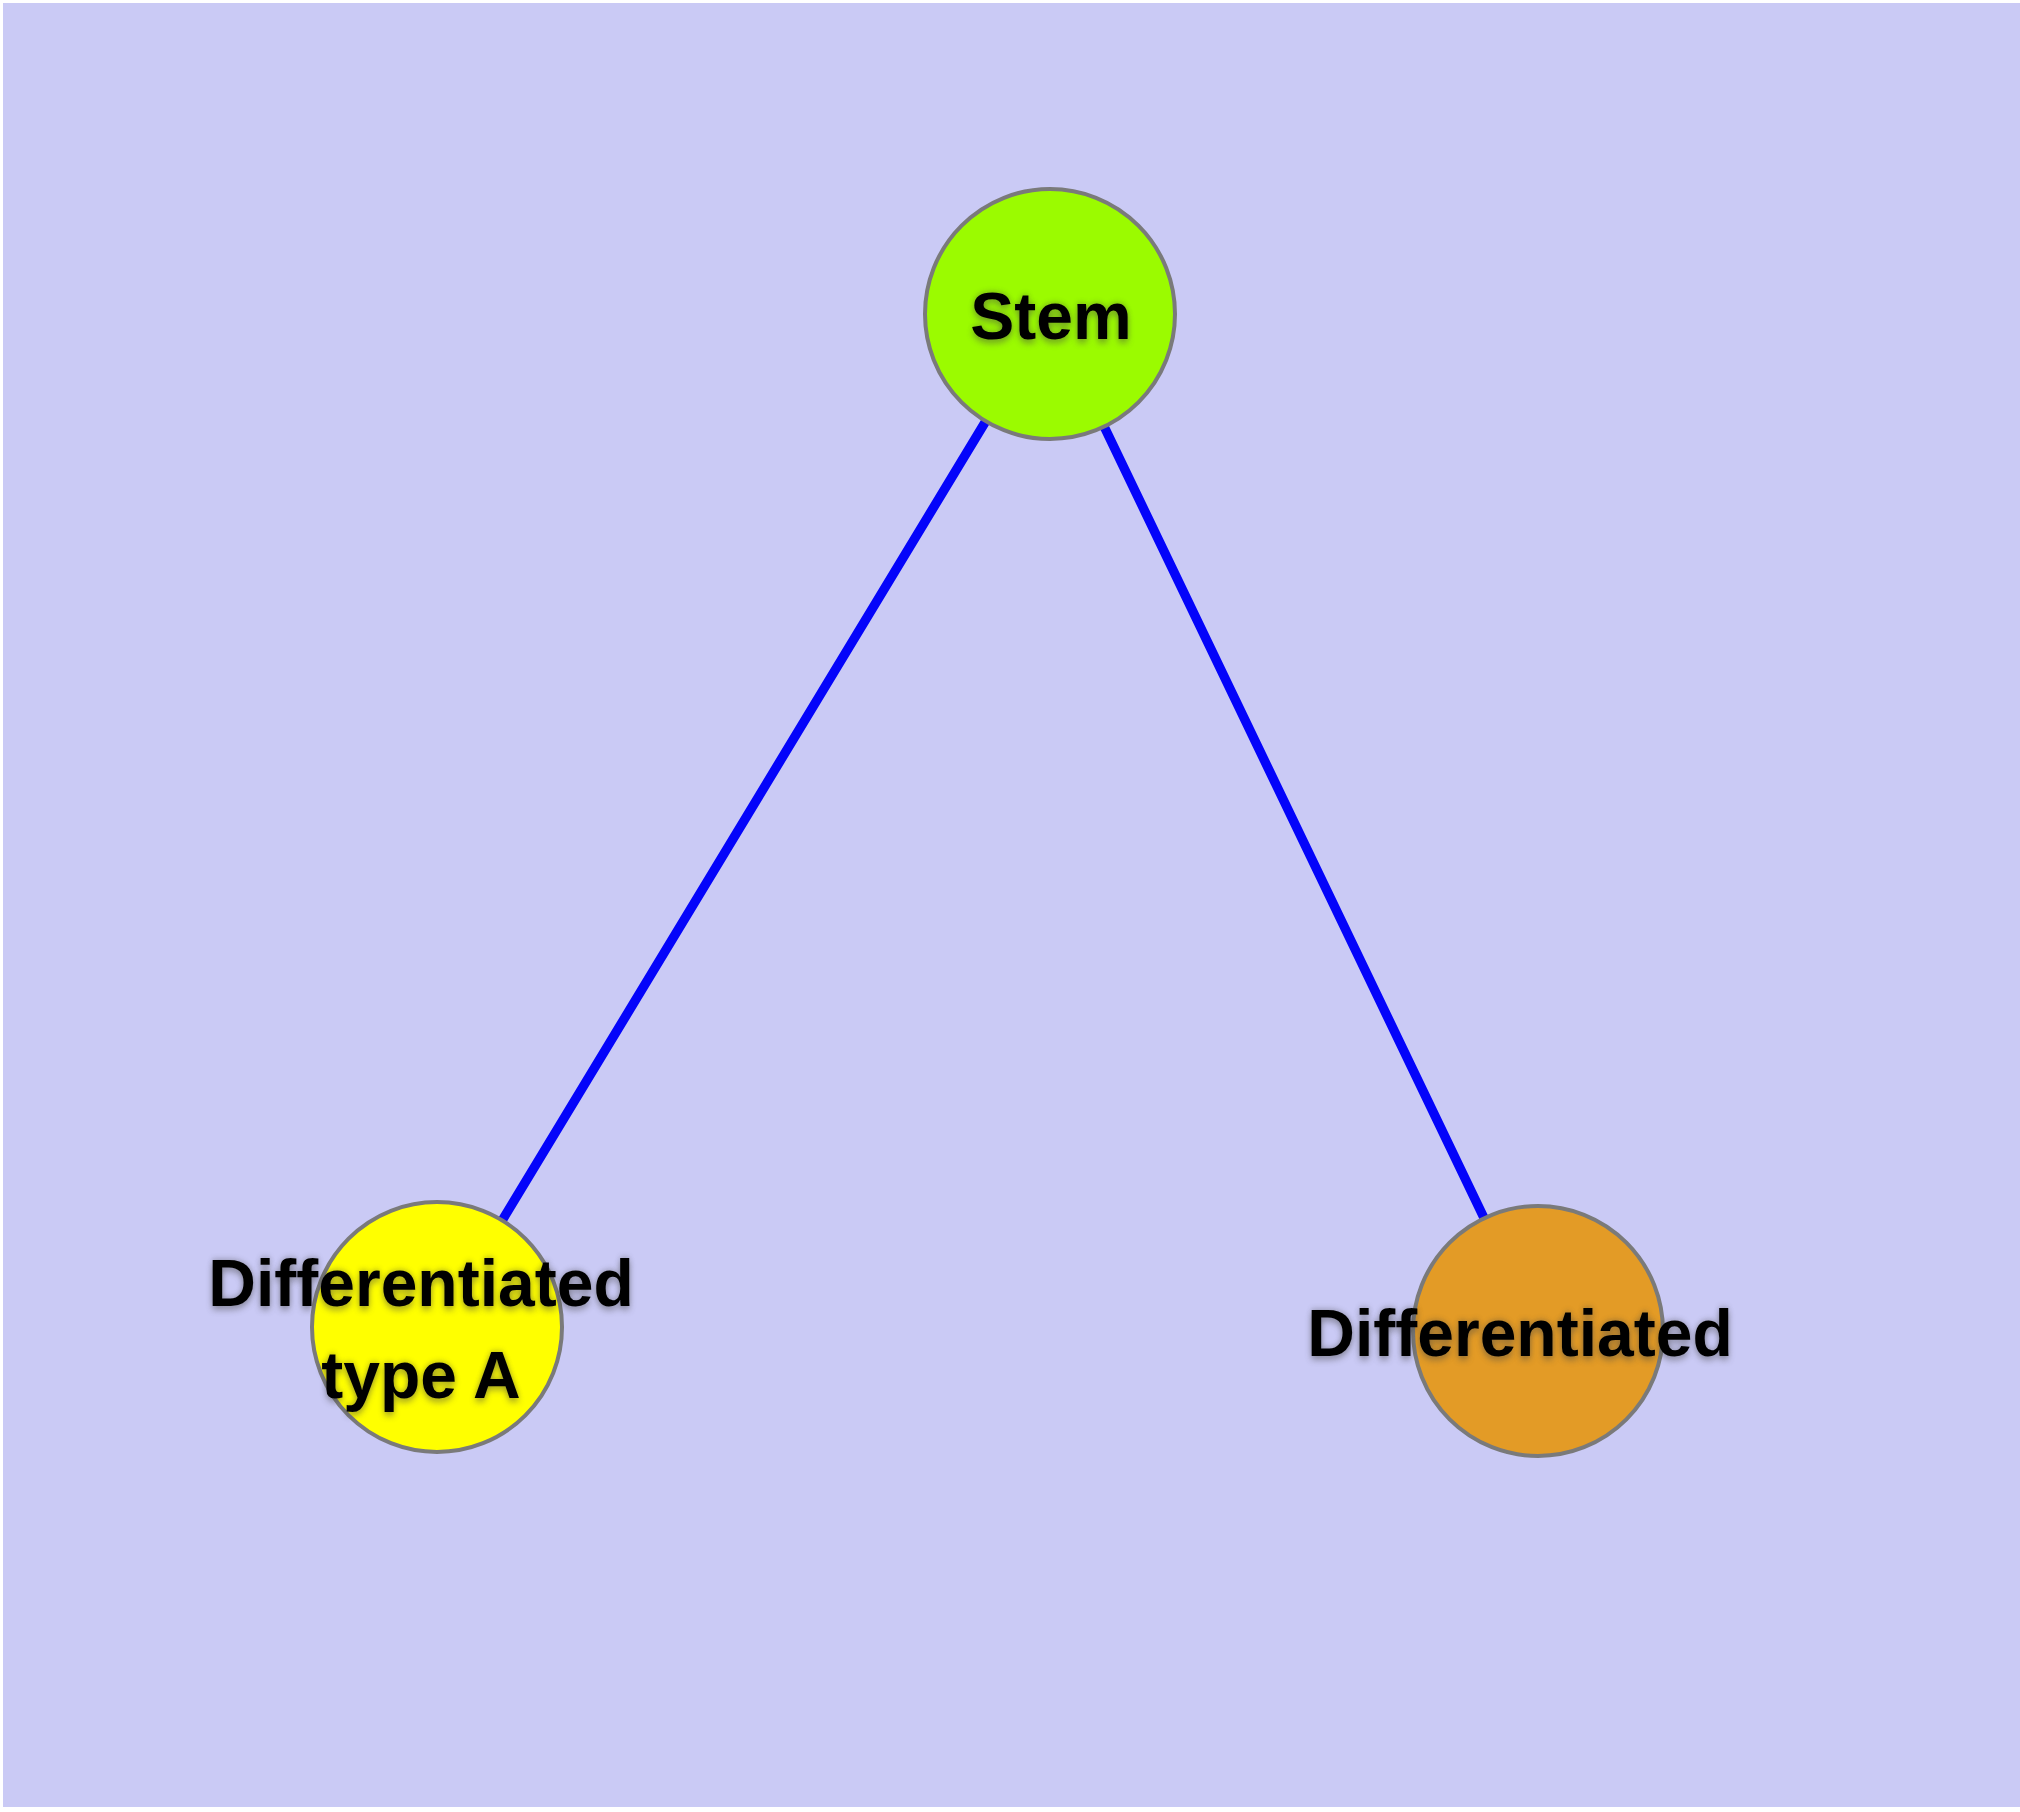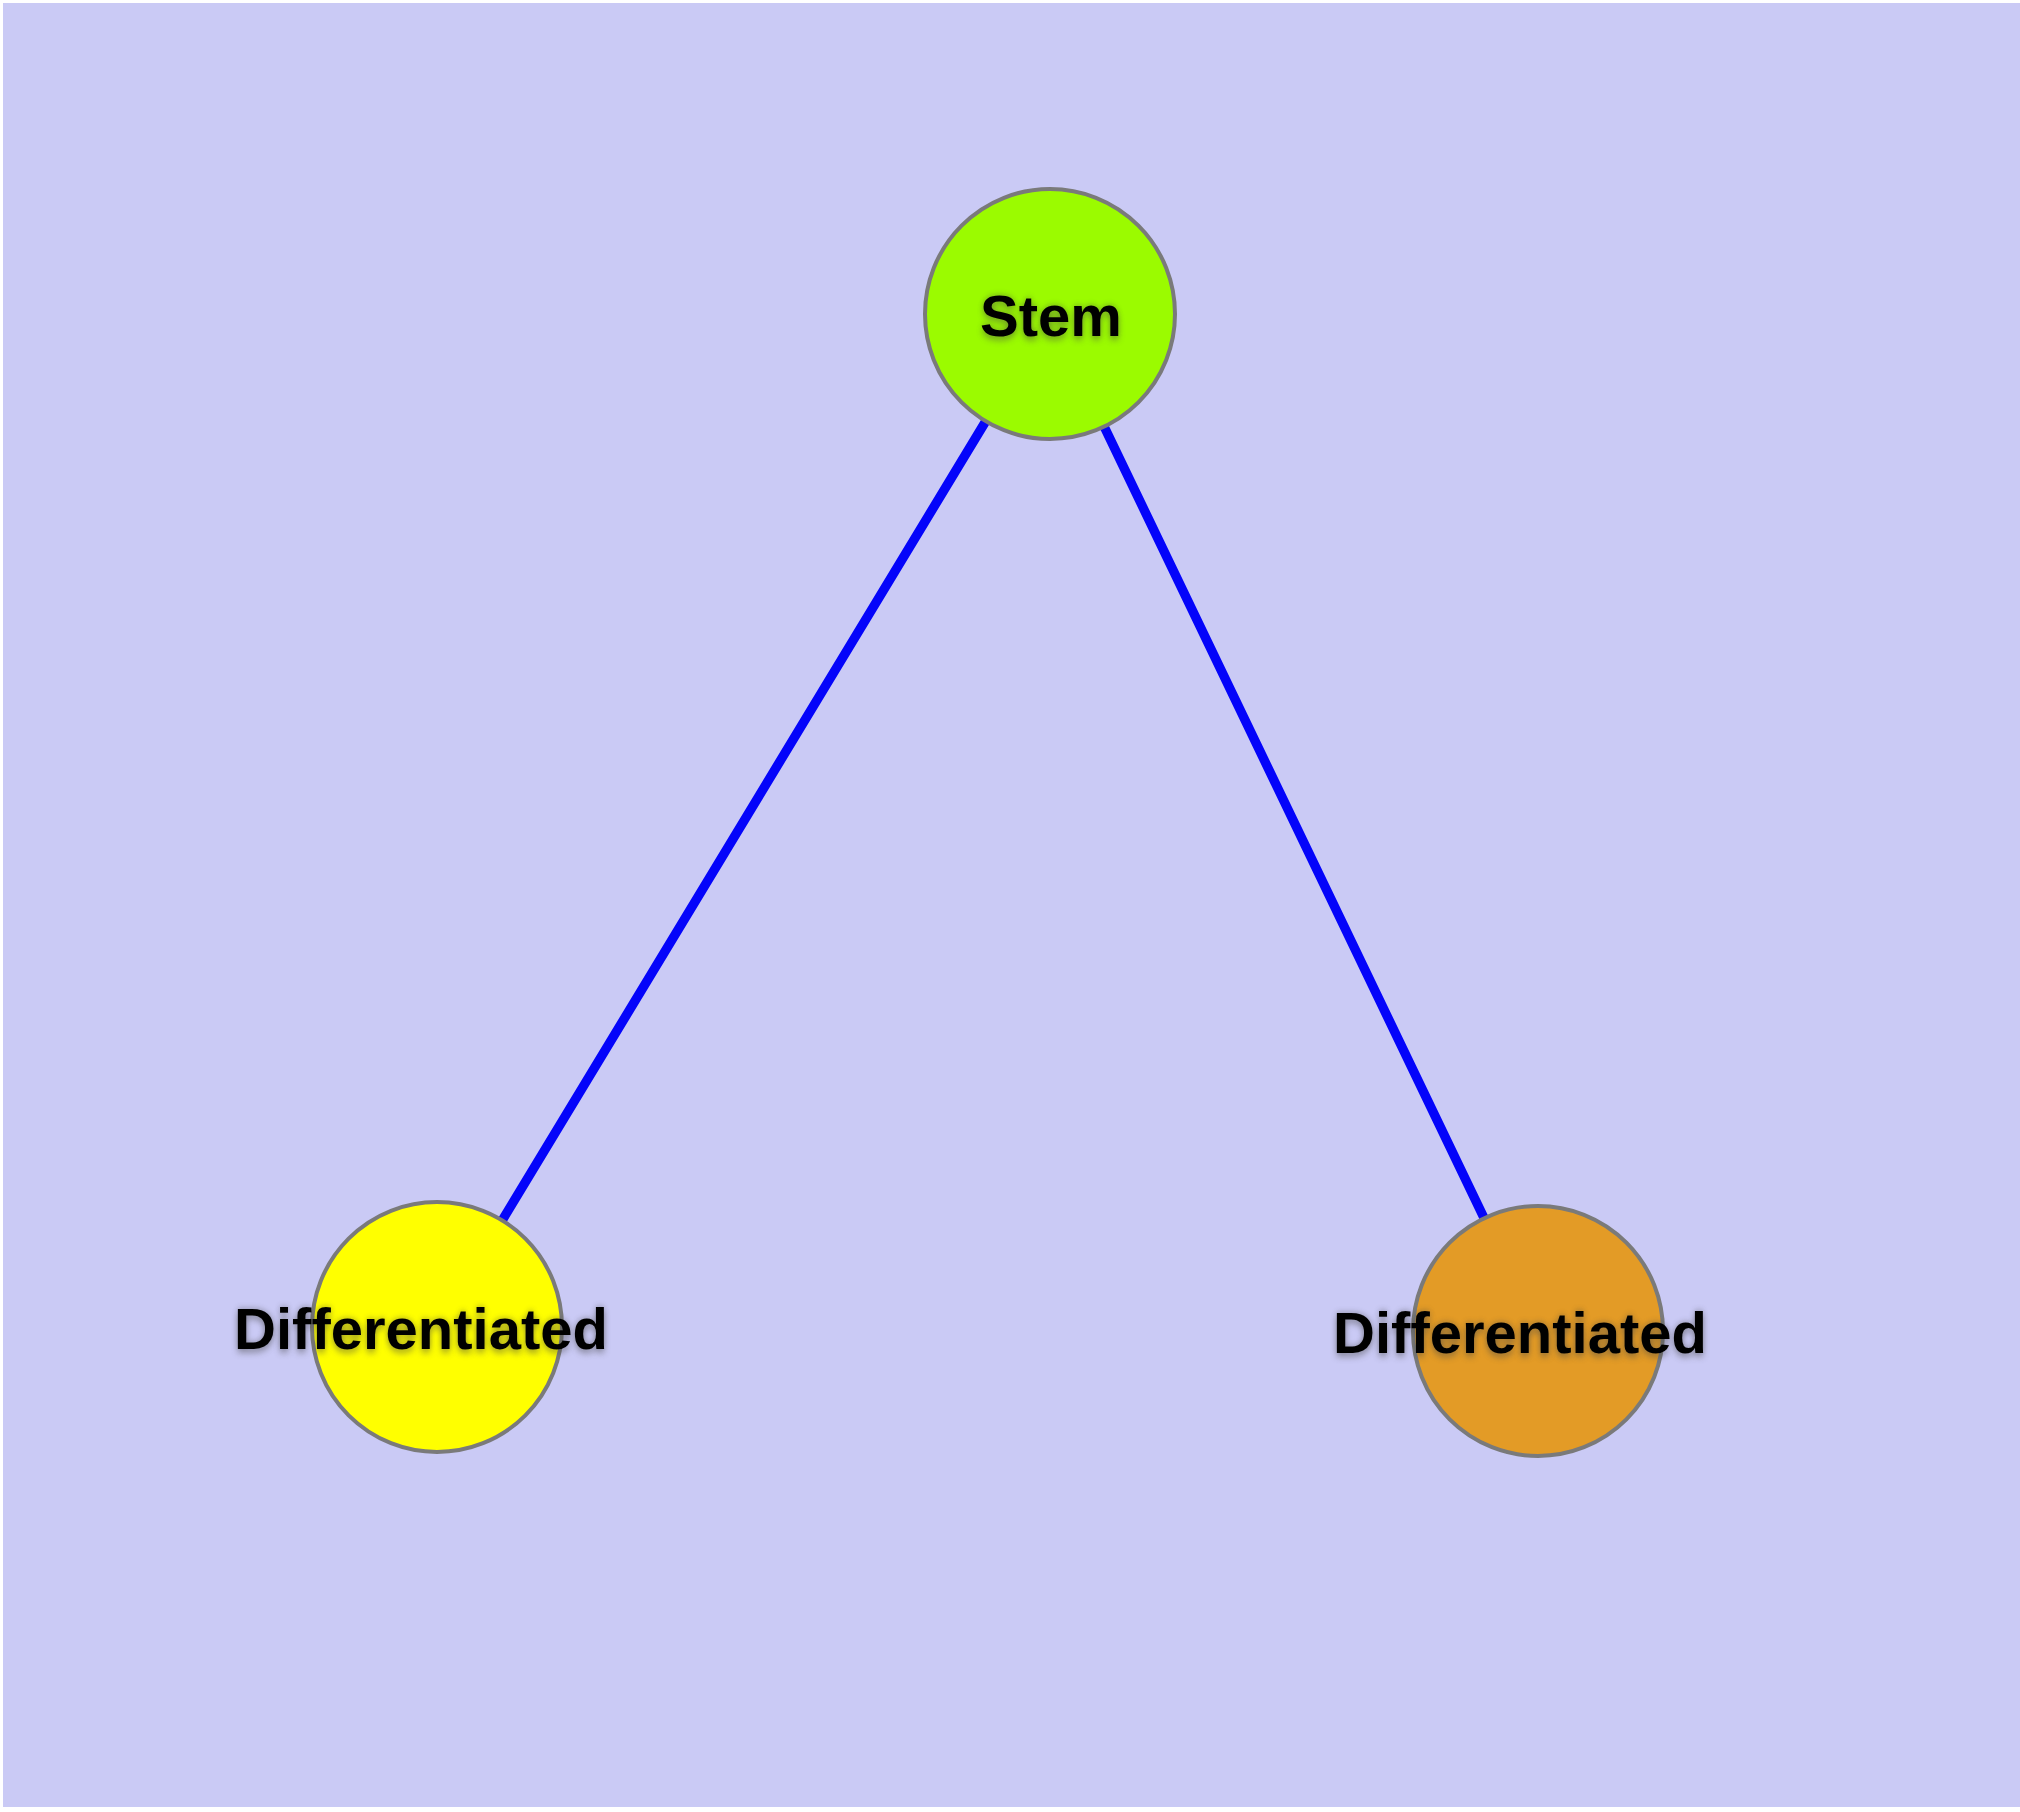--- a/index.html
+++ b/index.html
@@ -40,21 +40,21 @@
   }
   #node-stem   { left: 923px; top: 187px; }
   #node-type-a { left: 310px;  top: 1200px; }
   #node-type-b { left: 1411px; top: 1204px; }
   .node-label {
     position: absolute;
     transform: translate(-50%, -50%);
     z-index: 3;
     color: #000000;
     font-weight: 700;
-    font-size: 58px;
+    font-size: 66px;
     line-height: 92px;
     text-align: center;
     white-space: nowrap;
     text-shadow: 0 4.2px 6px rgba(70,70,70,0.45), 0 -2.5px 5.1px rgba(70,70,70,0.25);
   }
   #label-stem   { left: 1051px; top: 316px; }
   #label-type-a { left: 421px;  top: 1329px; }
   #label-type-b { left: 1520px; top: 1333px; }
   .label-line { display: block; }
 </style>
@@ -73,20 +73,21 @@
   <div class="node" id="node-stem" style="background: rgb(155, 251, 0); border-color: rgb(122, 122, 122);"></div>
   <div class="node" id="node-type-a" style="background: rgb(255, 255, 0); border-color: rgb(122, 122, 122);"></div>
   <div class="node" id="node-type-b" style="background: rgb(227, 155, 38); border-color: rgb(122, 122, 122);"></div>
 
   <div class="node-label" id="label-stem" style="color: rgb(0, 0, 0);">
     <span class="label-line">Stem</span>
   </div>
 
   <div class="node-label" id="label-type-a" style="color: rgb(0, 0, 0);">
     <span class="label-line">Differentiated</span>
+    <span class="label-line">type A</span>
   </div>
 
   <div class="node-label" id="label-type-b" style="color: rgb(0, 0, 0);">
     <span class="label-line">Differentiated</span>
   </div>
 
 </div>
 
 
 </body></html>

